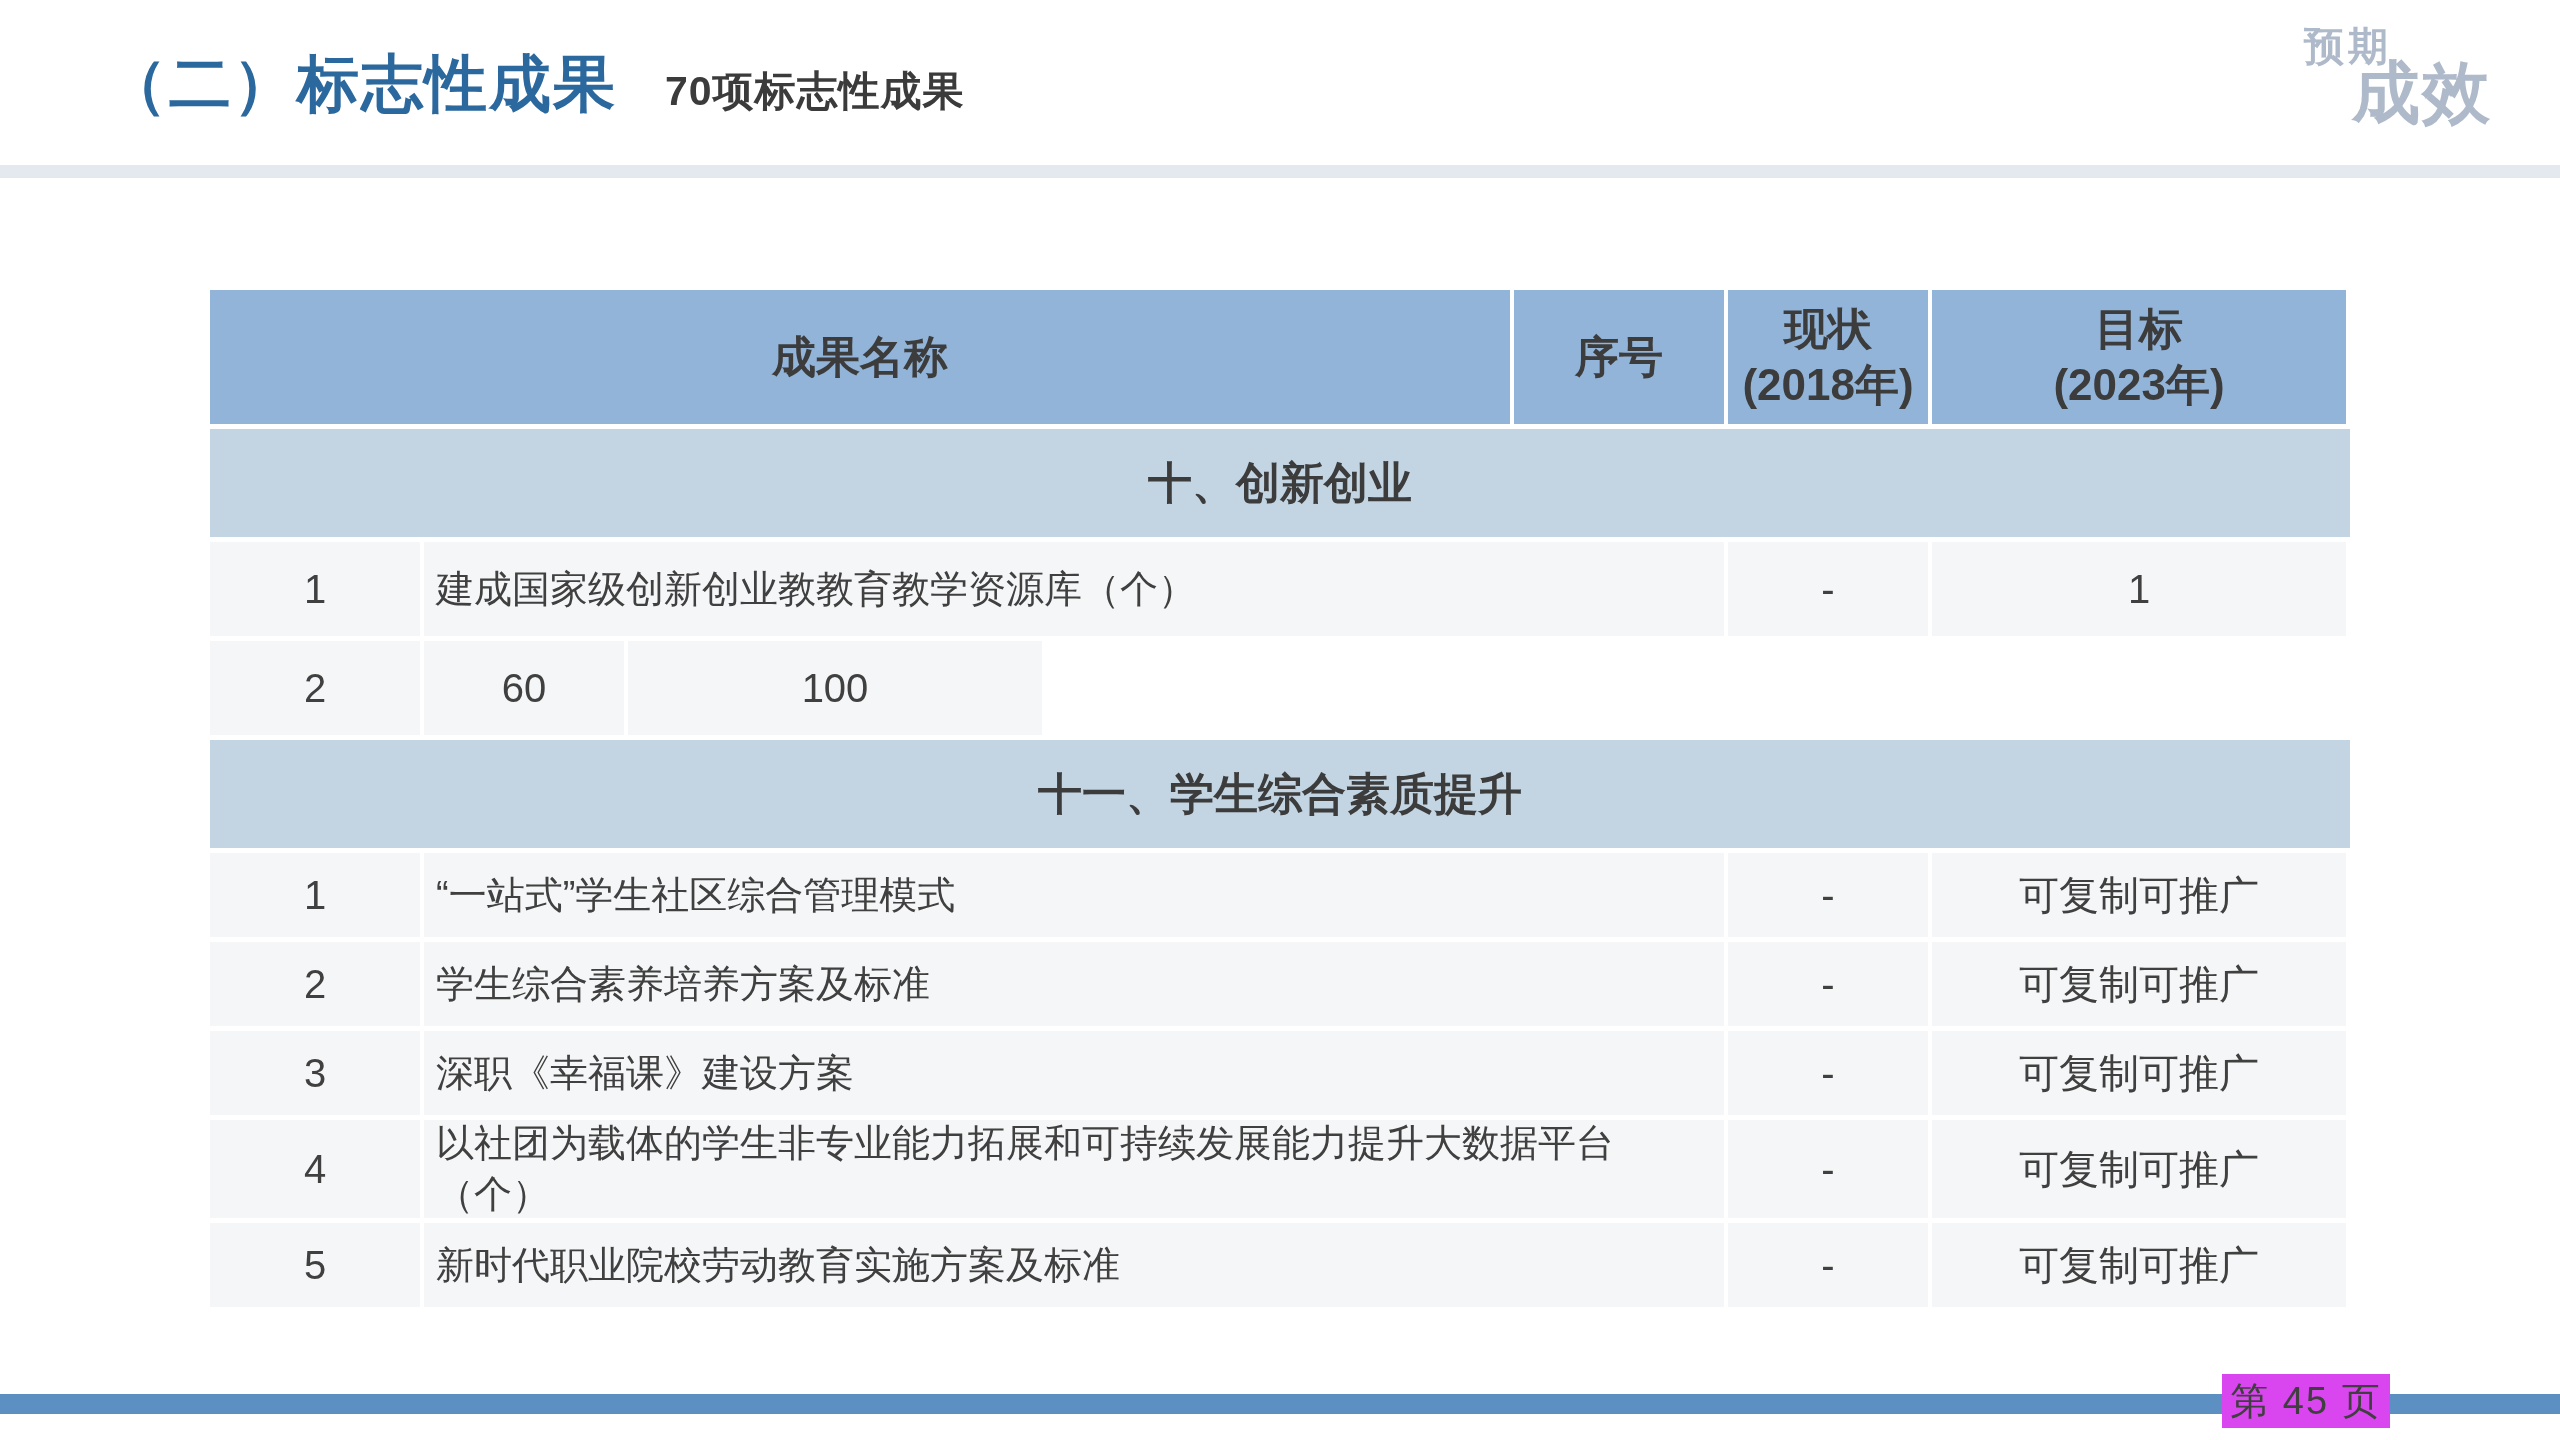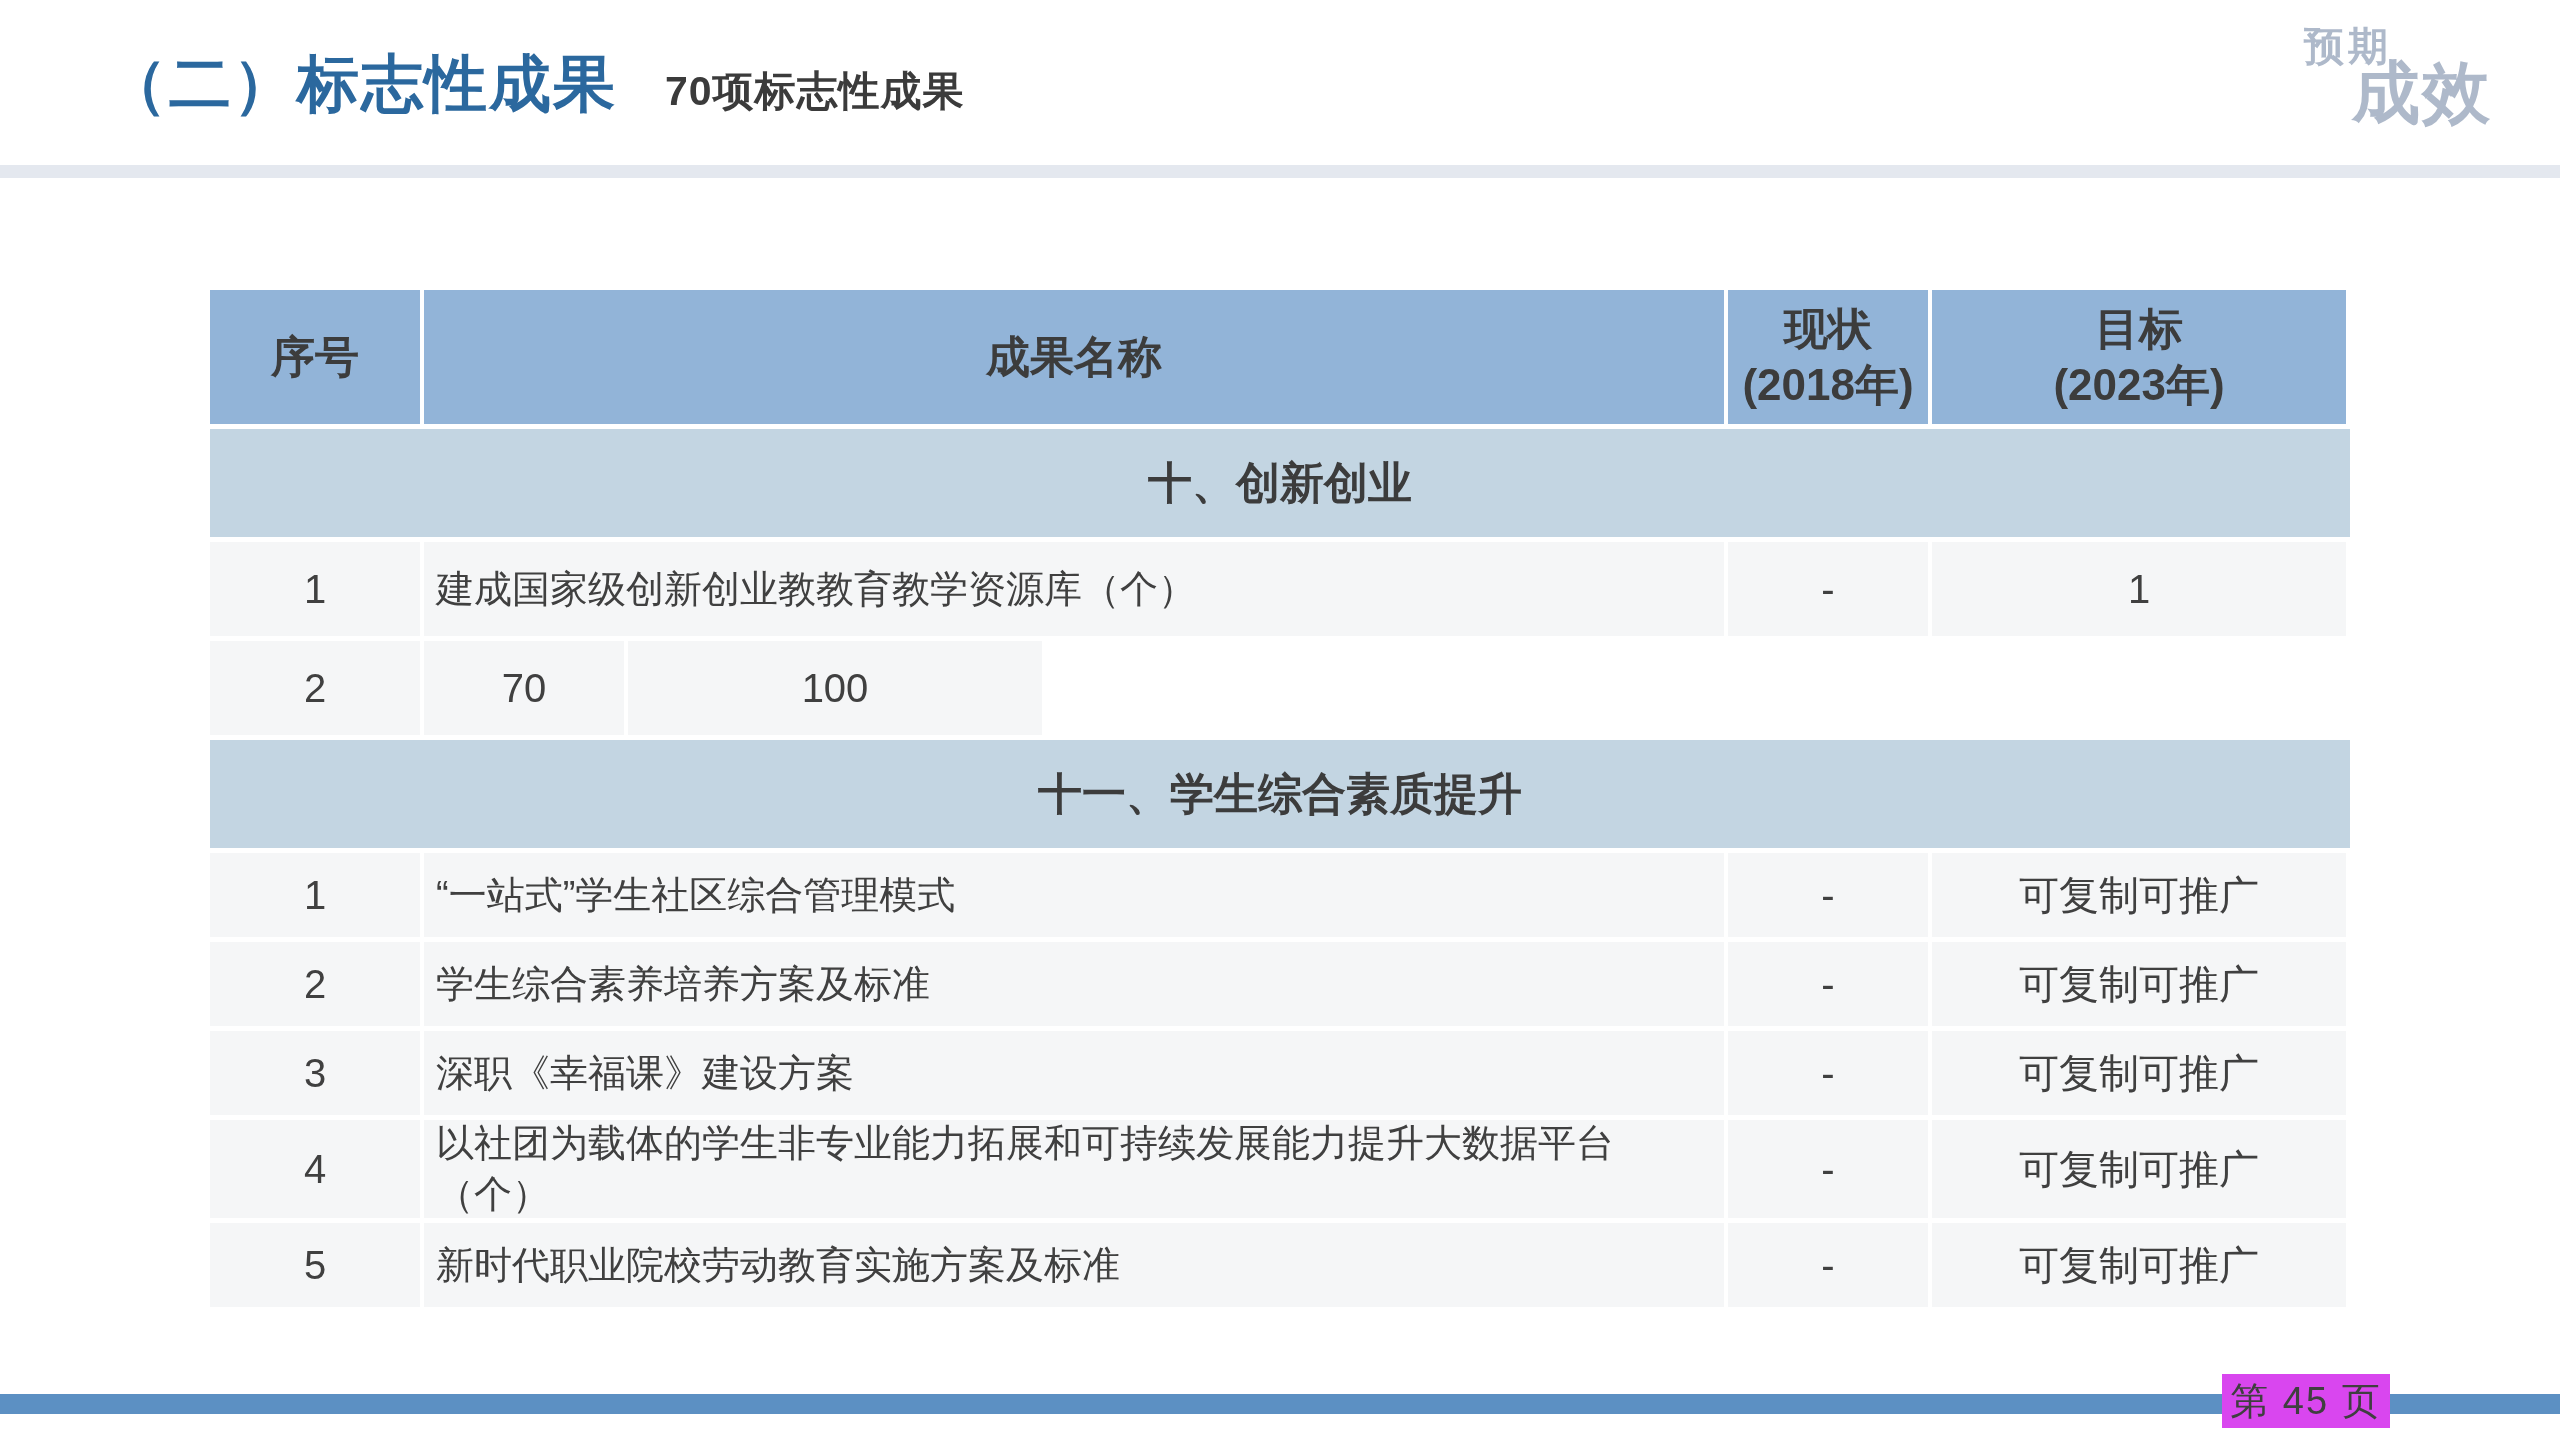--- a/index.html
+++ b/index.html
@@ -66,45 +66,45 @@
 
 <div class="wm">
   <span class="wm1">预期</span>
   <span class="wm2">成效</span>
 </div>
 
 <div class="divider"></div>
 
 <div class="table" id="results-table">
     <div class="tr">
+      <div class="th c-name">
+        <div class="">成果名称</div>
+      </div>
       <div class="th c-no">
         <div class="">序号</div>
-      </div>
-      <div class="th c-name">
-        <div class="">成果名称</div>
       </div>
       <div class="th c-status">
         <div class="">现状</div>
         <div class="">(2018年)</div>
       </div>
       <div class="th c-target">
         <div class="">目标</div>
         <div class="">(2023年)</div>
       </div>
     </div>
     <div class="band">十、创新创业</div>
     <div class="tr">
       <div class="td c-no r-94">1</div>
       <div class="td c-name r-94">建成国家级创新创业教教育教学资源库（个）</div>
       <div class="td c-status r-94">-</div>
       <div class="td c-target r-94">1</div>
     </div>
     <div class="tr">
       <div class="td c-no r-94">2</div>
-      <div class="td c-status r-94">70</div>
+      <div class="td c-status r-94">60</div>
       <div class="td c-target r-94">100</div>
     </div>
     <div class="band">十一、学生综合素质提升</div>
     <div class="tr">
       <div class="td c-no r-84">1</div>
       <div class="td c-name r-84">“一站式”学生社区综合管理模式</div>
       <div class="td c-status r-84">-</div>
       <div class="td c-target r-84">可复制可推广</div>
     </div>
     <div class="tr">

